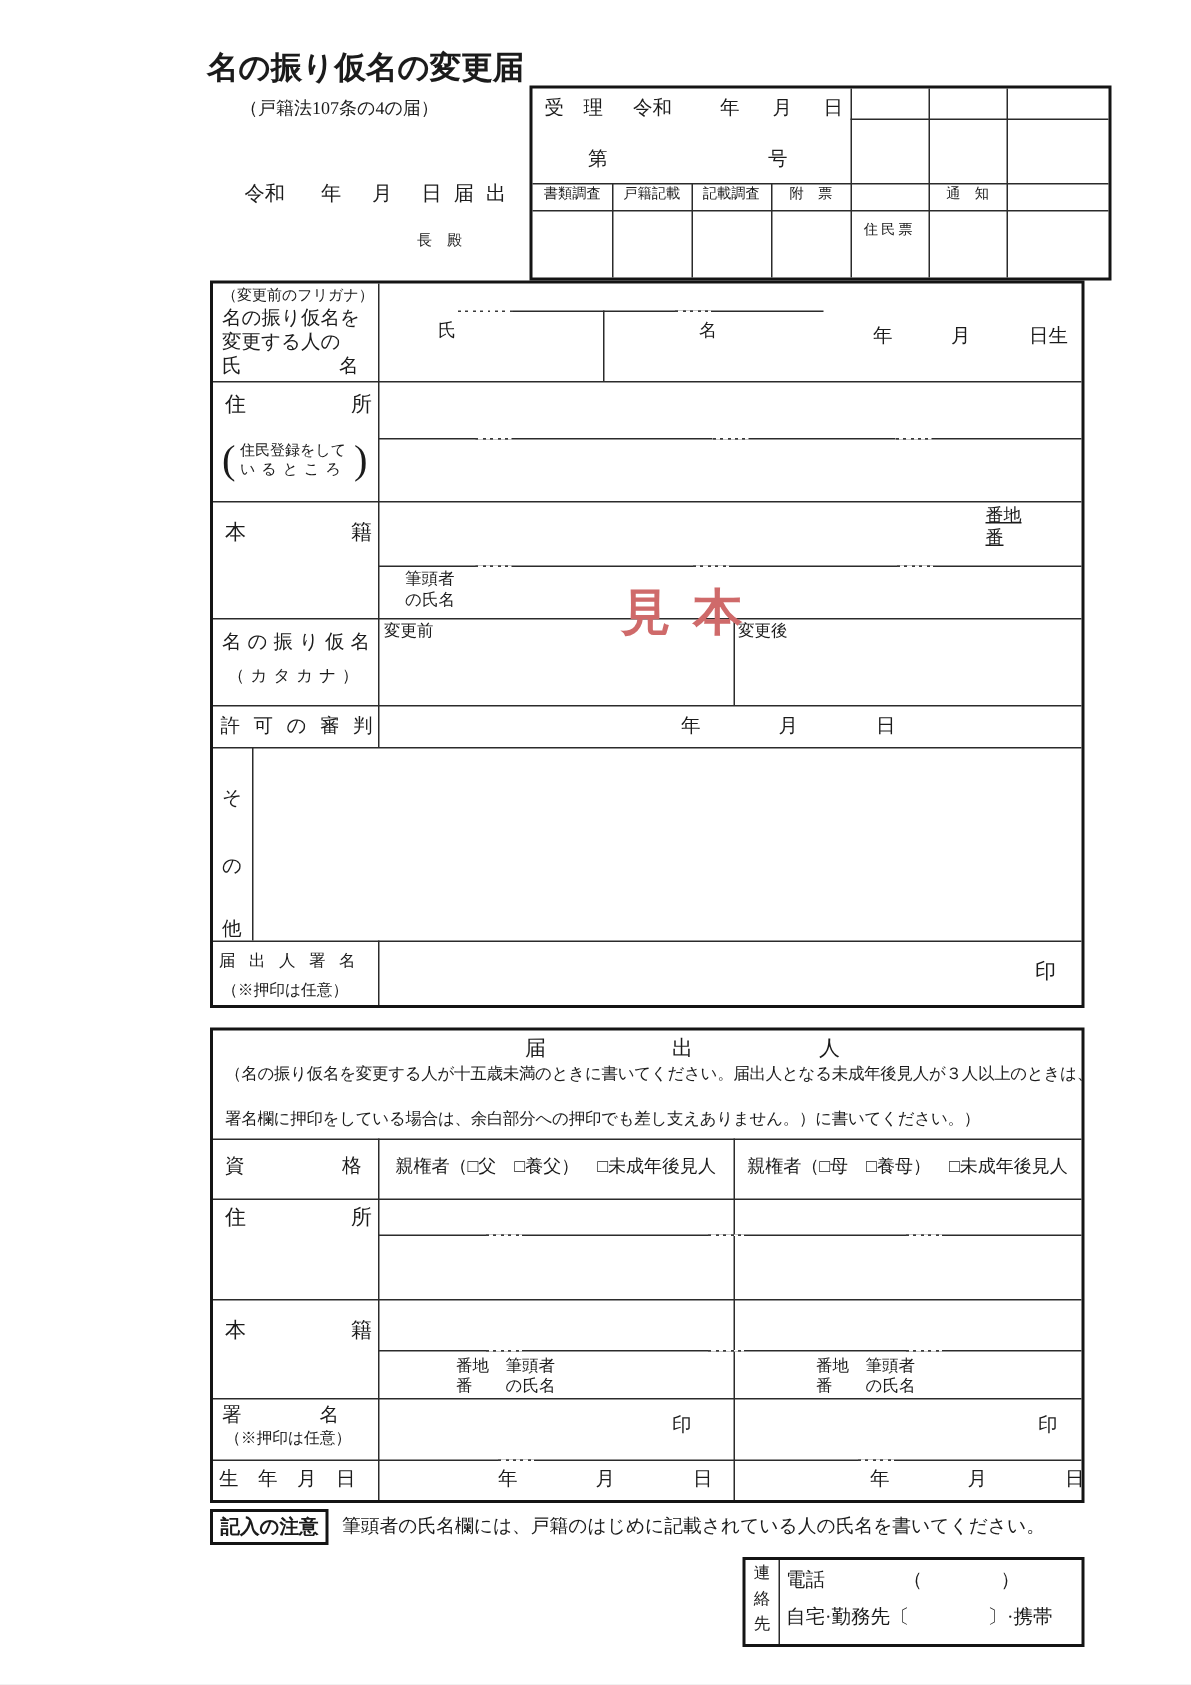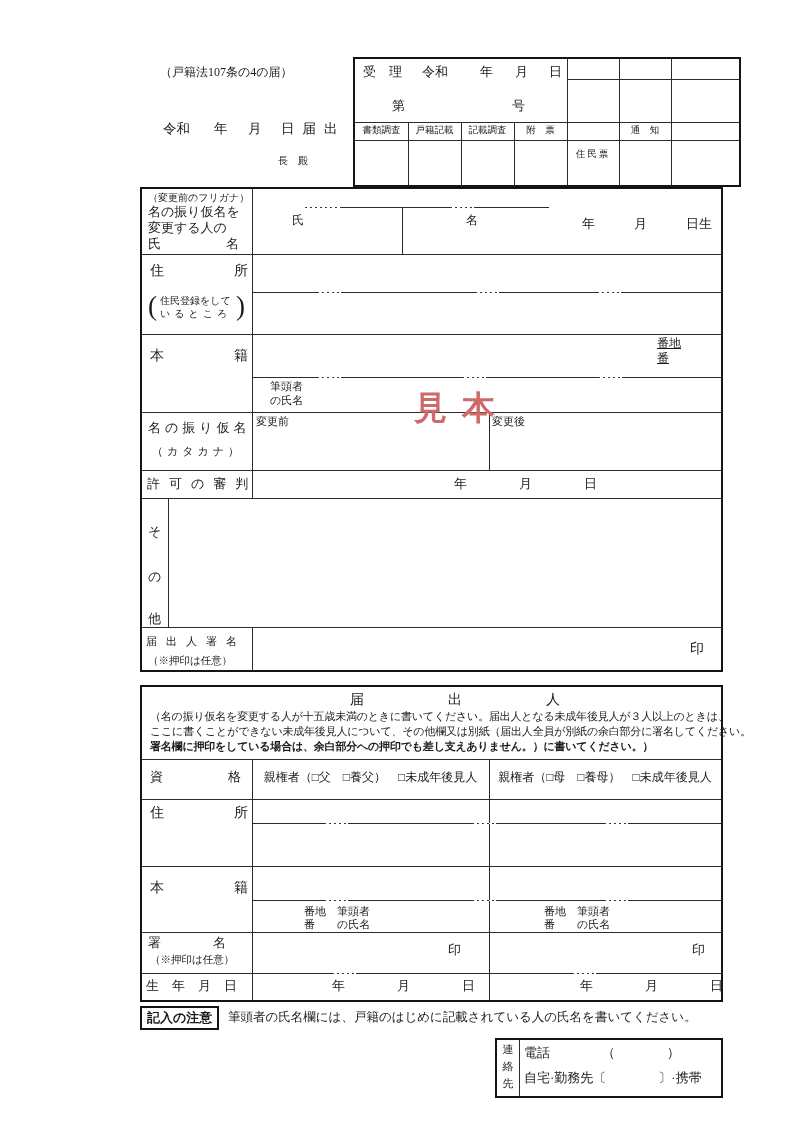--- a/index.html
+++ b/index.html
@@ -14,20 +14,21 @@
   .dm{position:absolute;height:1px;background:repeating-linear-gradient(90deg,#3a3a3a 0 2px,#ffffff 2px 5px);}
   .wm{position:absolute;font-weight:bold;z-index:5;}
   .cbox{position:absolute;border:2px solid #141414;box-sizing:border-box;}
   .notebox{position:absolute;border:2px solid #141414;padding:1px 5px;font-weight:bold;font-size:13px;}
 </style>
 </head>
 <body>
 
 <div id="page">
 
+  <div class="t sans" style="left:138px;top:34px;font-size:21px;font-weight:bold;">名の振り仮名の変更届</div>
   <div class="t" style="left:160px;top:66px;font-size:12px;">（戸籍法107条の4の届）</div>
   <div class="t" style="left:163px;top:121px;font-size:13.5px;">令和</div>
   <div class="t" style="left:214px;top:121px;font-size:13.5px;">年</div>
   <div class="t" style="left:248px;top:121px;font-size:13.5px;">月</div>
   <div class="t" style="left:281px;top:121px;font-size:13.5px;letter-spacing:8px;">日届出</div>
   <div class="t" style="left:278px;top:155px;font-size:10px;">長　殿</div>
 
   <div class="box" style="left:353px;top:57px;width:388px;height:130px;">
     <div class="vl" style="left:212px;top:0;height:126px;"></div>
     <div class="vl" style="left:264px;top:0;height:126px;"></div>
@@ -116,22 +117,21 @@
     <div class="t" style="left:4px;top:446px;font-size:11px;letter-spacing:9px;">届出人署名</div>
     <div class="t" style="left:6px;top:466px;font-size:10.5px;">（※押印は任意）</div>
     <div class="t" style="left:548px;top:452px;font-size:14px;">印</div>
 
     <div class="wm" style="left:272px;top:197px;font-size:33px;letter-spacing:15px;color:#cf6a6a;">見本</div>
   </div>
 
   <div class="box" style="left:140px;top:685px;width:583px;height:317px;">
     <div class="t" style="left:208px;top:5px;font-size:14px;">届　　　　　　出　　　　　　人</div>
     <div class="t" style="left:8px;top:23px;font-size:11px;letter-spacing:-0.2px;">（名の振り仮名を変更する人が十五歳未満のときに書いてください。届出人となる未成年後見人が３人以上のときは、</div>
-    <div class="t" style="left:8px;top:38px;font-size:11px;letter-spacing:-0.2px;">ここに書くことができない未成年後見人について、その他欄又は別紙（届出人全員が別紙の余白部分に署名してください。</div>
-    <div class="t" style="left:8px;top:53px;font-size:11px;letter-spacing:-0.2px;font-weight:bold;">署名欄に押印をしている場合は、余白部分への押印でも差し支えありません。）に書いてください。）</div>
+    <div class="t" style="left:8px;top:53px;font-size:11px;letter-spacing:-0.2px;">署名欄に押印をしている場合は、余白部分への押印でも差し支えありません。）に書いてください。）</div>
 
     <div class="hl" style="left:0;top:72px;width:579px;"></div>
     <div class="hl" style="left:0;top:112px;width:579px;"></div>
     <div class="hl" style="left:0;top:179px;width:579px;"></div>
     <div class="hl" style="left:0;top:245px;width:579px;"></div>
     <div class="hl" style="left:0;top:286px;width:579px;"></div>
     <div class="vl" style="left:110px;top:72px;height:241px;"></div>
     <div class="vl" style="left:347px;top:72px;height:241px;"></div>
 
     <div class="t" style="left:8px;top:83px;font-size:13px;">資　　　　　格</div>

